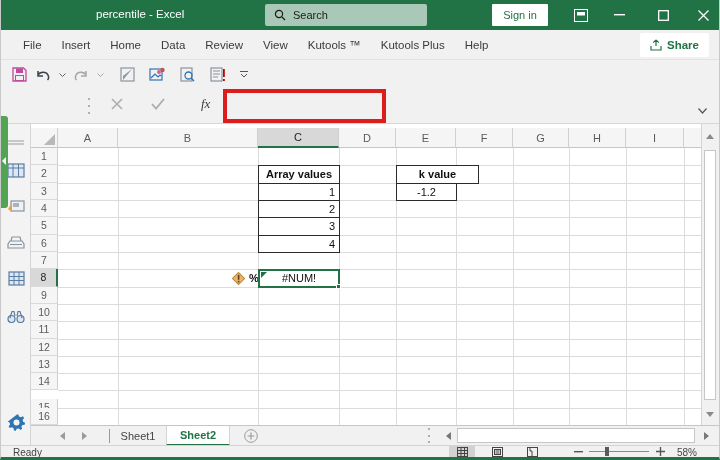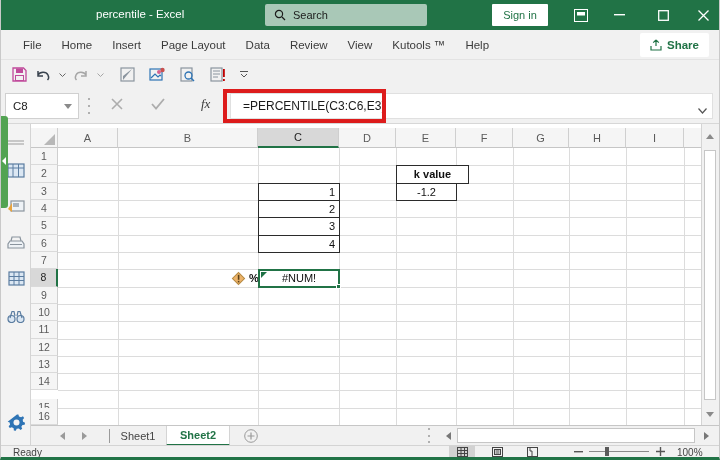--- a/index.html
+++ b/index.html
@@ -146,27 +146,27 @@
     <div class="win-btn abs" style="left:686px">
       <svg width="11" height="11" viewBox="0 0 11 11">
           <path d="M0.5 0.5 L10.5 10.5 M10.5 0.5 L0.5 10.5" stroke="#fff" stroke-width="1.3"></path>
         </svg>
     </div>
   </div>
 
   <div id="menubar" class="abs">
     <div id="menu-tabs" style="display:flex">
         <div class="menu-tab">File</div>
+        <div class="menu-tab">Insert</div>
         <div class="menu-tab">Home</div>
-        <div class="menu-tab">Insert</div>
-        <div class="menu-tab">Page Layout</div>
         <div class="menu-tab">Data</div>
         <div class="menu-tab">Review</div>
         <div class="menu-tab">View</div>
         <div class="menu-tab">Kutools ™</div>
+        <div class="menu-tab">Kutools Plus</div>
         <div class="menu-tab">Help</div>
       </div>
     <div id="share-btn">
       <svg width="12" height="12" viewBox="0 0 12 12">
           <path d="M1 7 L1 11 L11 11 L11 7" fill="none" stroke="#217346" stroke-width="1.2"></path>
           <path d="M6 1 L6 7 M6 1 L3.2 3.6 M6 1 L8.8 3.6" fill="none" stroke="#217346" stroke-width="1.2"></path>
         </svg>
       <span>Share</span>
     </div>
   </div>
@@ -232,45 +232,36 @@
     </div>
     <div class="qat-chev" style="margin-left:8px">
       <svg width="8" height="7" viewBox="0 0 8 7">
           <line x1="0" y1="0.5" x2="8" y2="0.5" stroke="#555"></line>
           <path d="M1 3 L4 6 L7 3" fill="none" stroke="#555"></path>
         </svg>
     </div>
   </div>
 
   <div id="fbar" class="abs">
-    <div id="name-box" class="abs">
-      <span>C8</span>
-      <svg style="margin-right:6px" width="8" height="5" viewBox="0 0 8 5">
-          <path d="M0 0 L4 5 L8 0 Z" fill="#8a8a8a"></path>
-        </svg>
-    </div>
     <div id="dots-1" class="dots-v abs">
         <i></i>
         <i></i>
         <i></i>
       </div>
     <div id="fx-cancel" class="abs">
       <svg width="12" height="12" viewBox="0 0 12 12">
           <path d="M1 1 L11 11 M11 1 L1 11" stroke="#adadad" stroke-width="1.6"></path>
         </svg>
     </div>
     <div id="fx-check" class="abs">
       <svg width="14" height="12" viewBox="0 0 14 12">
           <path d="M1 6 L5 10.5 L13 1" fill="none" stroke="#adadad" stroke-width="1.8"></path>
         </svg>
     </div>
     <span id="fx-label" class="abs">fx</span>
-    <div id="formula-input" class="abs">
-      <span>=PERCENTILE(C3:C6,E3)</span>
-    </div>
     <div id="fbar-collapse" class="abs">
       <svg width="9" height="6" viewBox="0 0 9 6">
           <path d="M0.5 0.5 L4.5 5 L8.5 0.5" fill="none" stroke="#555" stroke-width="1.2"></path>
         </svg>
     </div>
   </div>
   <div id="formula-highlight" class="abs"></div>
 
   <div id="sidebar" class="abs">
     <div class="side-ic" style="top:8px">
@@ -378,33 +369,36 @@
       <div class="hline" style="left: 27px; top: 301.12px; width: 655px;"></div>
       <div class="vline" style="left: 87px; top: 24px; height: 277.12px;"></div>
       <div class="vline" style="left: 227px; top: 24px; height: 277.12px;"></div>
       <div class="vline" style="left: 308px; top: 24px; height: 277.12px;"></div>
       <div class="vline" style="left: 365px; top: 24px; height: 277.12px;"></div>
       <div class="vline" style="left: 425px; top: 24px; height: 277.12px;"></div>
       <div class="vline" style="left: 482px; top: 24px; height: 277.12px;"></div>
       <div class="vline" style="left: 538px; top: 24px; height: 277.12px;"></div>
       <div class="vline" style="left: 595px; top: 24px; height: 277.12px;"></div>
       <div class="vline" style="left: 653px; top: 24px; height: 277.12px;"></div>
+      <div class="cell boxed b" style="left: 227px; top: 41.32px; width: 82px; height: 18.32px; justify-content: center;">
+        <span>Array values</span>
+      </div>
       <div class="cell boxed" style="left: 227px; top: 58.64px; width: 82px; height: 18.32px; justify-content: flex-end; padding-right: 4px;">
         <span>1</span>
       </div>
       <div class="cell boxed" style="left: 227px; top: 75.96px; width: 82px; height: 18.32px; justify-content: flex-end; padding-right: 4px;">
         <span>2</span>
       </div>
       <div class="cell boxed" style="left: 227px; top: 93.28px; width: 82px; height: 18.32px; justify-content: flex-end; padding-right: 4px;">
         <span>3</span>
       </div>
       <div class="cell boxed" style="left: 227px; top: 110.6px; width: 82px; height: 18.32px; justify-content: flex-end; padding-right: 4px;">
         <span>4</span>
       </div>
-      <div class="cell boxed b" style="left: 365px; top: 41.32px; width: 73px; height: 18.32px; justify-content: center;">
+      <div class="cell boxed b" style="left: 365px; top: 41.32px; width: 83px; height: 18.32px; justify-content: center;">
         <span>k value</span>
       </div>
       <div class="cell boxed" style="left: 365px; top: 58.64px; width: 61px; height: 18.32px; justify-content: center;">
         <span>-1.2</span>
       </div>
       <div class="cell sel-cell" style="left: 227px; top: 145.24px; width: 82px; height: 18.32px; justify-content: center;">
         <span>#NUM!</span>
         <div class="tri-err"></div>
         <div class="fill-handle"></div>
       </div>
@@ -496,15 +490,15 @@
         <rect width="9" height="1.4" fill="#555"></rect>
       </svg>
   </div>
   <div id="zoom-track" class="abs"></div>
   <div id="zoom-thumb" class="abs"></div>
   <div id="zoom-in" class="zoomsym abs">
     <svg width="9" height="9" viewBox="0 0 9 9">
         <path d="M4.5 0 L4.5 9 M0 4.5 L9 4.5" stroke="#555" stroke-width="1.4"></path>
       </svg>
   </div>
-  <span id="zoom-label" class="abs">100%</span>
+  <span id="zoom-label" class="abs">58%</span>
 
 </div>
 
 </body></html>

